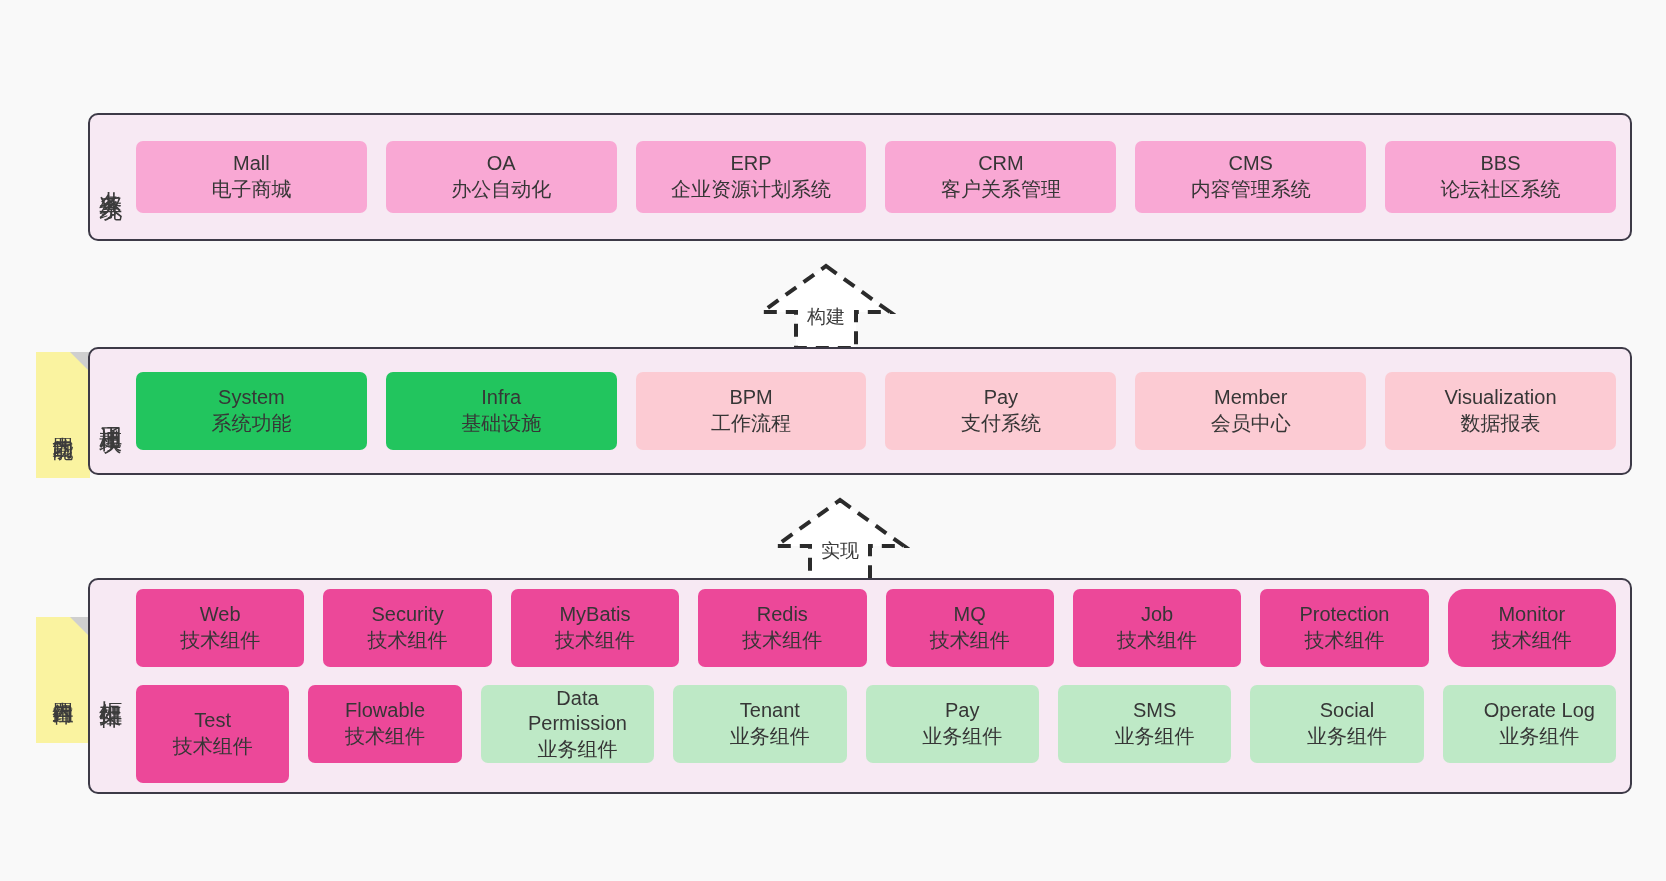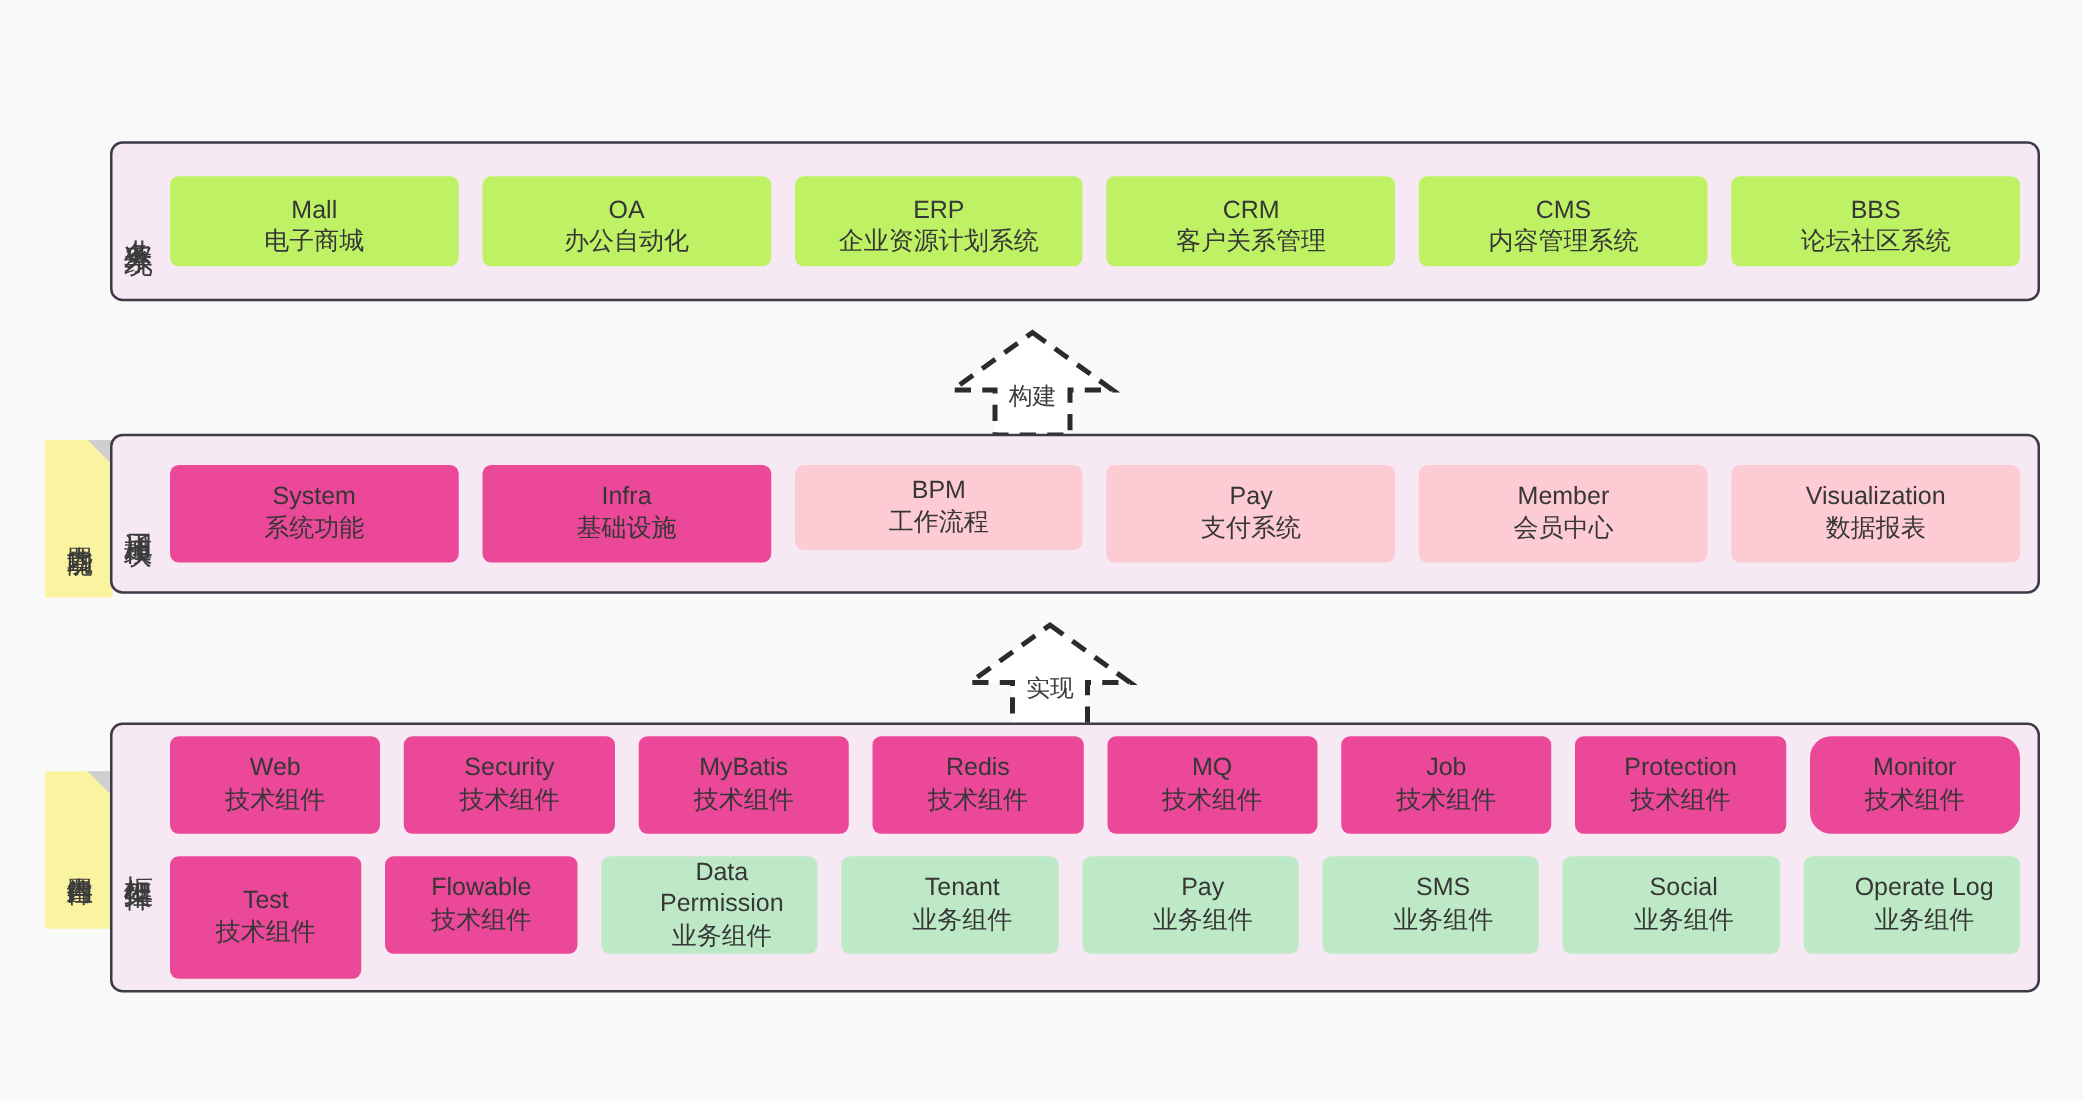--- a/index.html
+++ b/index.html
@@ -75,22 +75,22 @@
     text-align: center;
     font-size: 20px;
     line-height: 1.28;
     color: #363636;
     box-sizing: border-box;
     padding: 6px 4px;
   }
   .box .en { display: block; }
   .box .cn { display: block; }
 
-  .box.blue  { background: #bef264; justify-content: flex-end; }
-  .box.red   { background: #ec4899; }
+  .box.blue  { background: #f9a8d4; }
+  .box.red   { background: #22c55e; }
   .box.pink  { background: #FCCBD3; }
   .box.green { background: #ec4899; }
   .box.lgreen{ background: #BEE9C6; padding-left: 24px; }
 
   
   .note {
     position: absolute;
     background: #FAF3A0;
     width: 54px;
     box-sizing: border-box;
@@ -183,21 +183,21 @@
     <div class="layer-body">
       <div class="row">
         <div class="box red" style="height:78px;">
           <span class="en">System</span>
           <span class="cn">系统功能</span>
         </div>
         <div class="box red" style="height:78px;">
           <span class="en">Infra</span>
           <span class="cn">基础设施</span>
         </div>
-        <div class="box pink" style="height:68px;">
+        <div class="box pink" style="height:78px;">
           <span class="en">BPM</span>
           <span class="cn">工作流程</span>
         </div>
         <div class="box pink" style="height:78px;">
           <span class="en">Pay</span>
           <span class="cn">支付系统</span>
         </div>
         <div class="box pink" style="height:78px;">
           <span class="en">Member</span>
           <span class="cn">会员中心</span>

